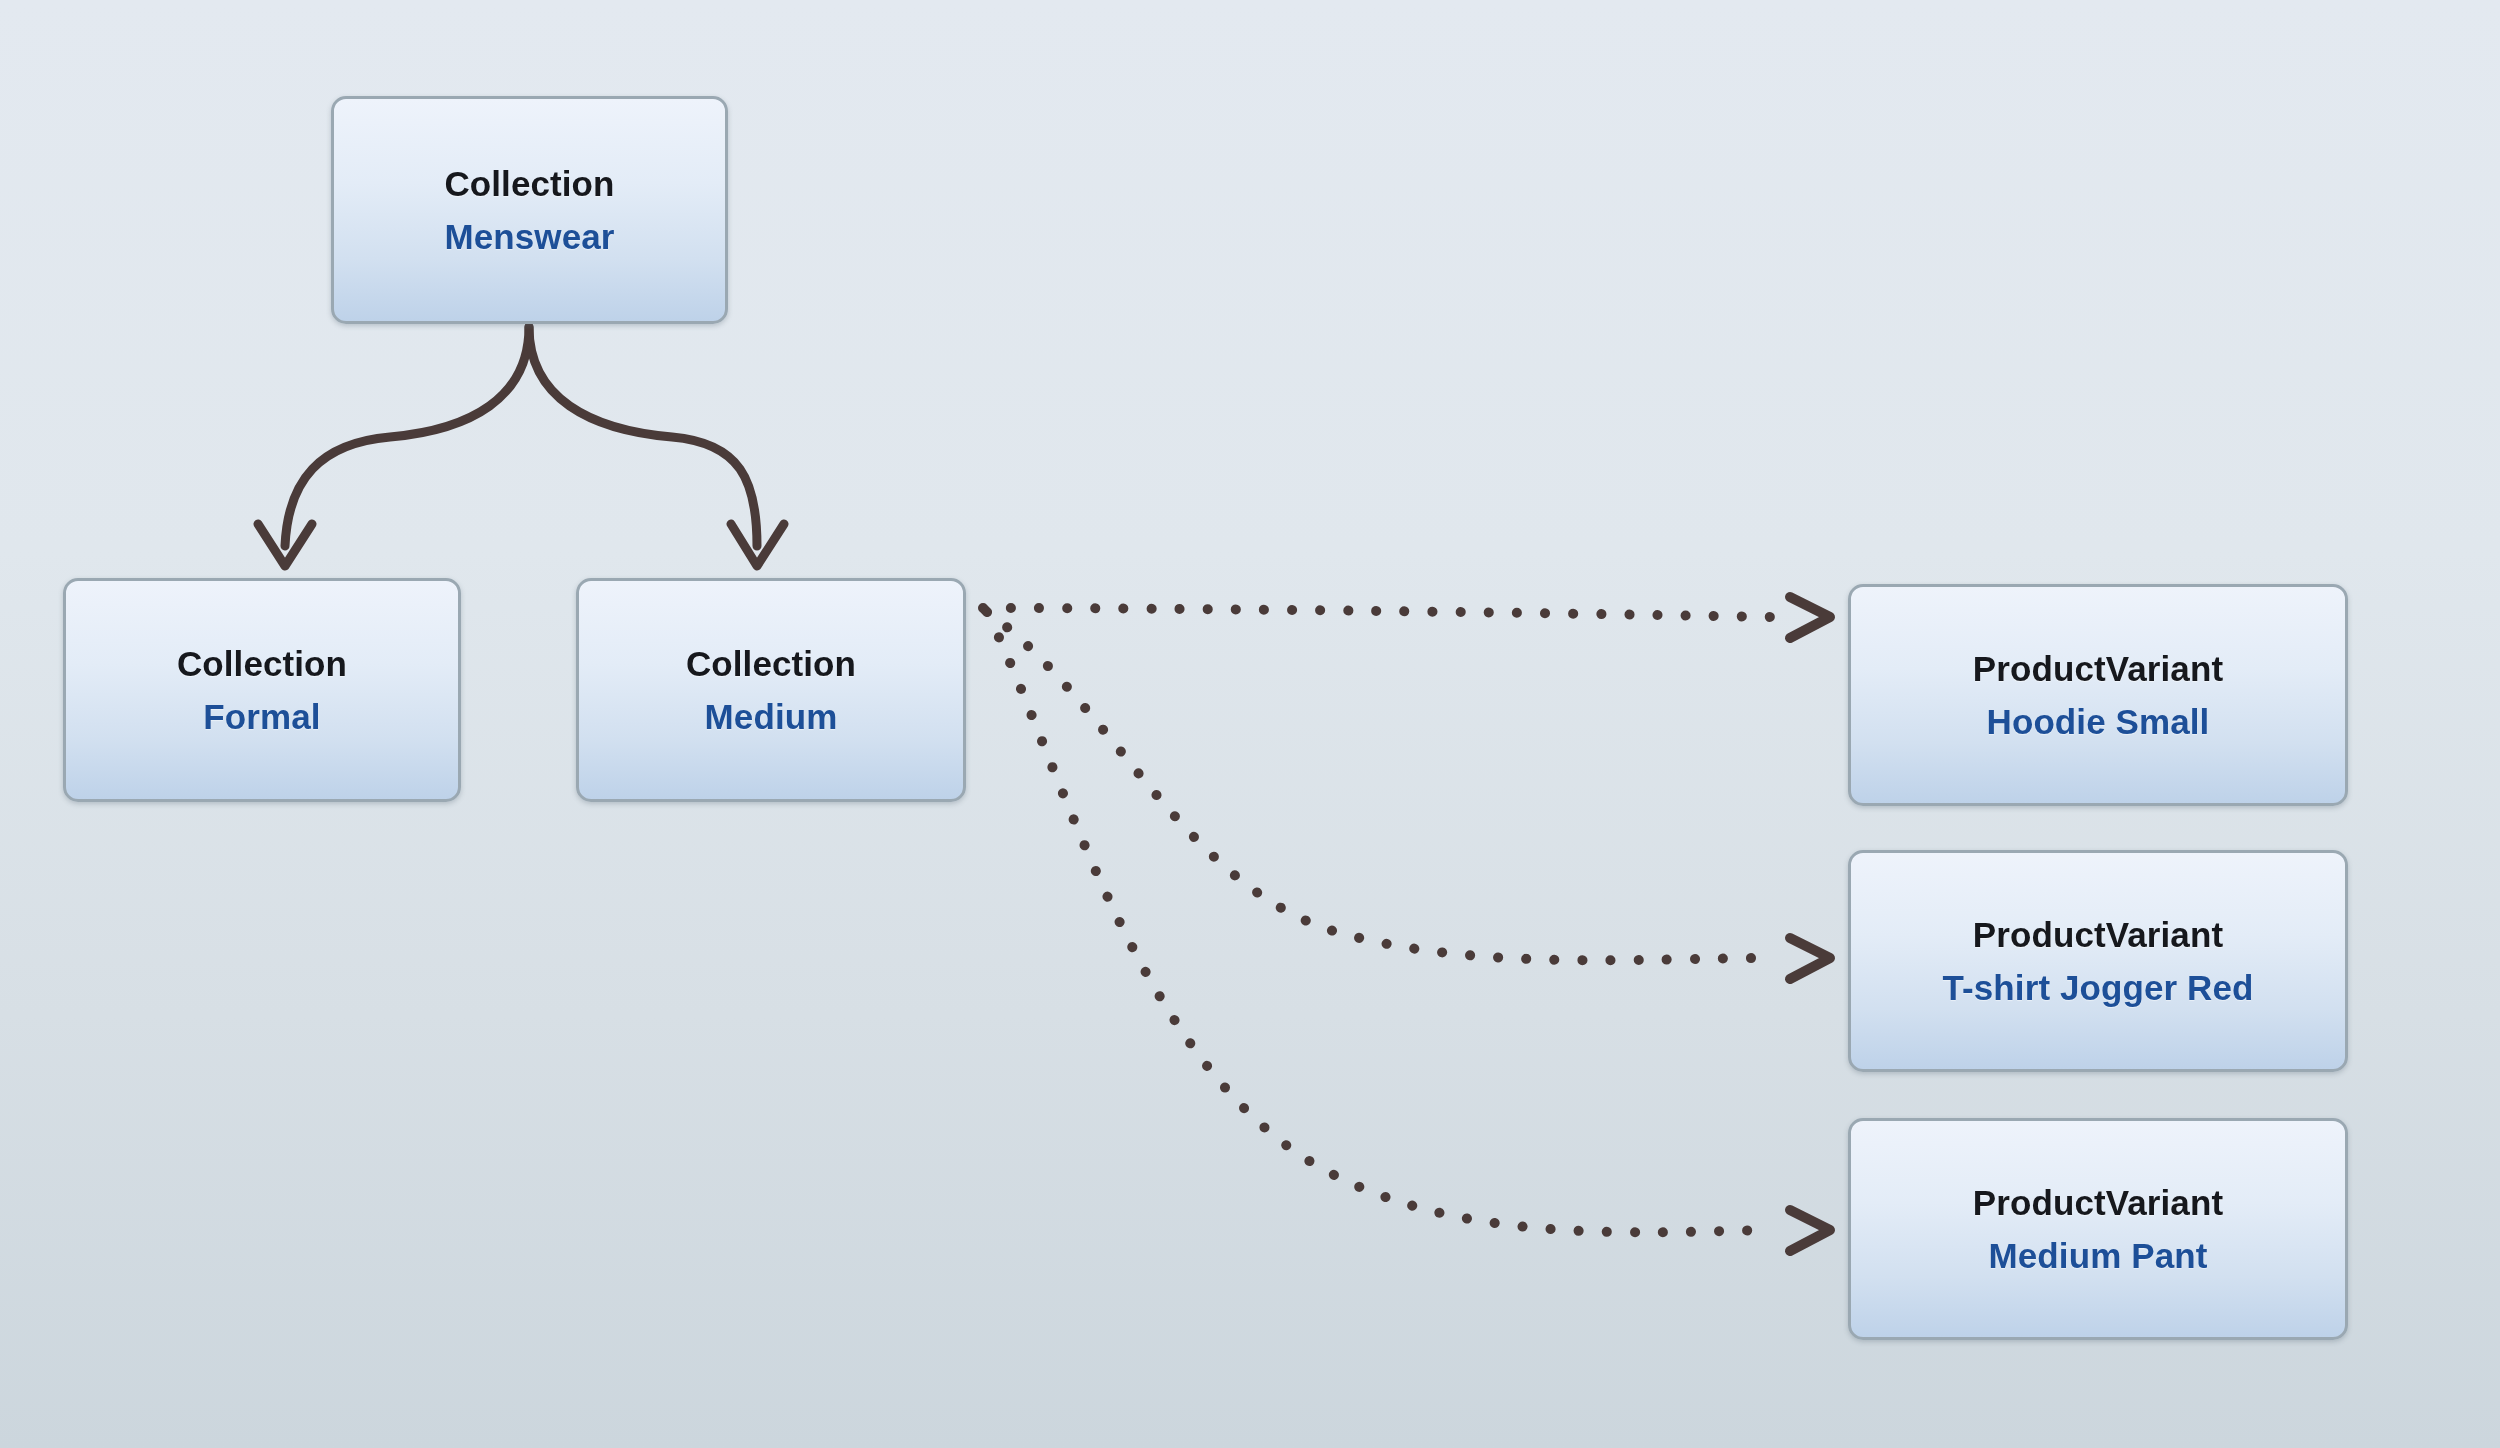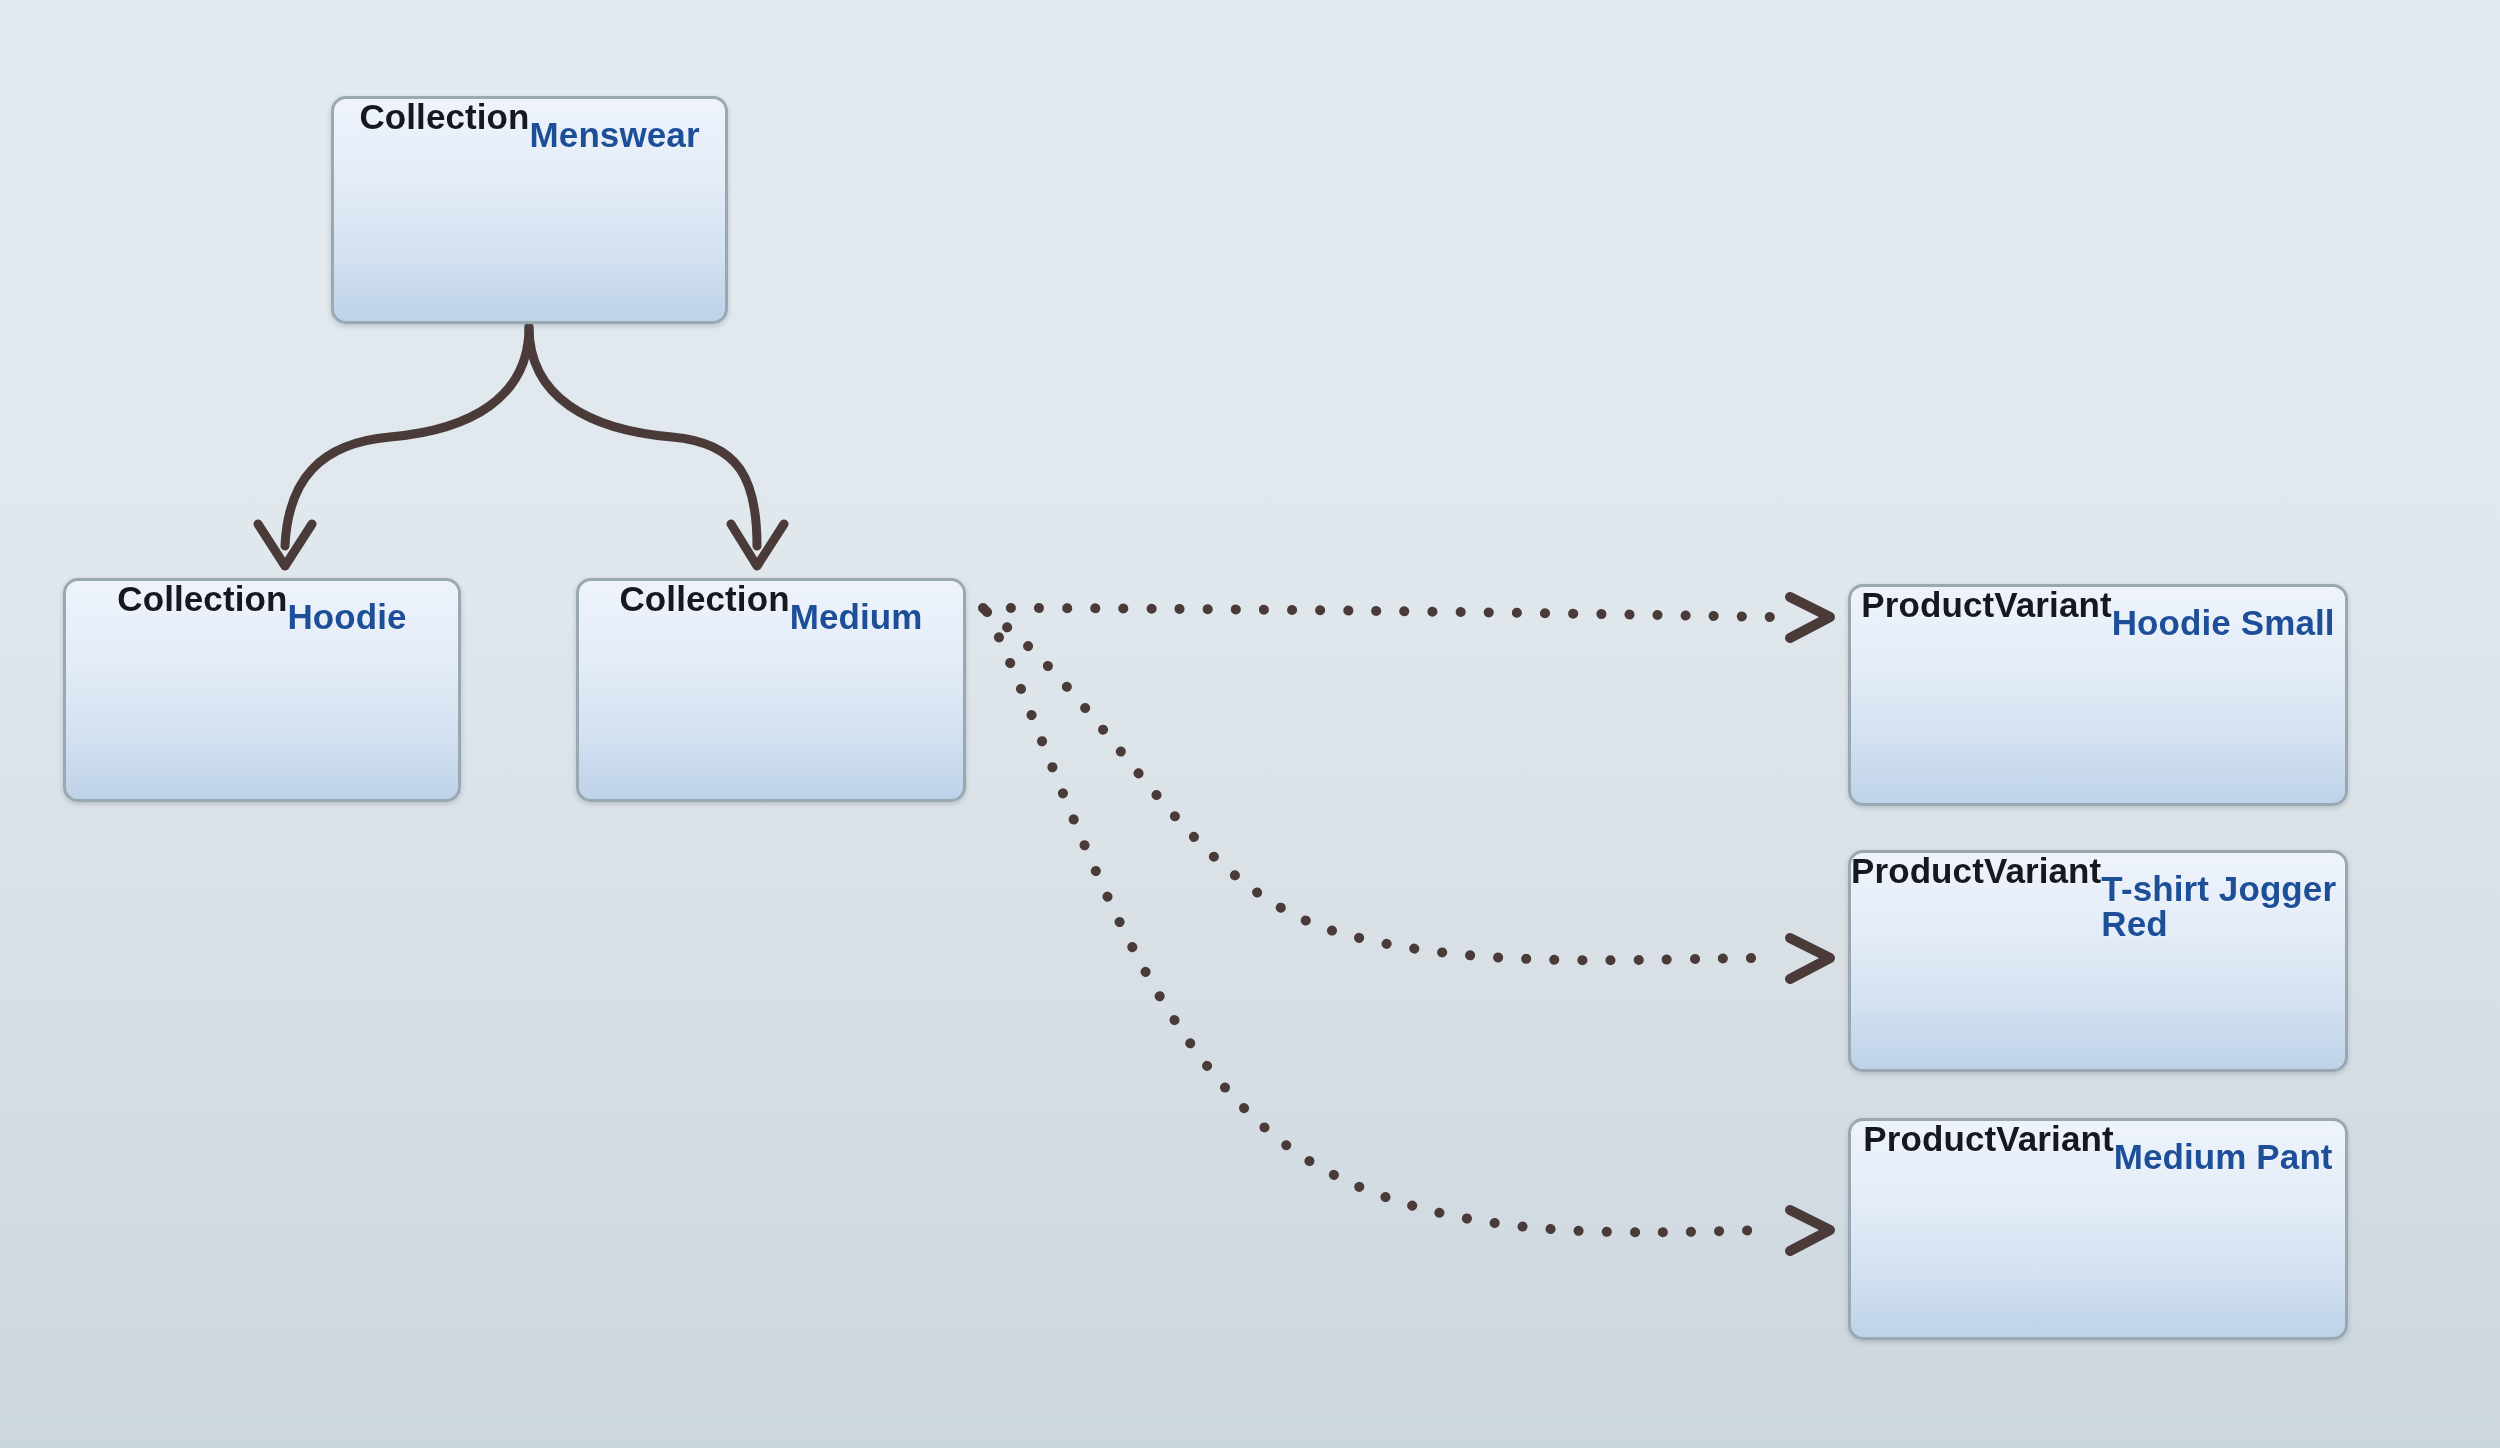--- a/index.html
+++ b/index.html
@@ -14,21 +14,22 @@
   svg.edges{position:absolute;left:0;top:0;width:2500px;height:1448px;pointer-events:none;}
 
   .node{
     position:absolute;
     box-sizing:border-box;
     border:3px solid #9aa8b2;
     border-radius:15px;
     background:linear-gradient(180deg,#eef3fb 0%,#e3ecf7 38%,#d2e0f0 72%,#bed2e9 100%);
     box-shadow:0 2px 5px rgba(90,105,120,.30);
     display:flex;
-    flex-direction:row;
+    flex-direction:column;
+    align-items:center;
     justify-content:center;
   }
   .node .type{
     font-size:35px;
     font-weight:bold;
     color:#16181d;
     letter-spacing:.1px;
     text-shadow:0 1px 1px rgba(255,255,255,.55);
     line-height:1;
   }
@@ -75,21 +76,21 @@
     </g>
   </svg>
 
   <div class="node" id="n-menswear">
     <div class="type">Collection</div>
     <div class="value">Menswear</div>
   </div>
 
   <div class="node" id="n-formal">
     <div class="type">Collection</div>
-    <div class="value">Hoodie</div>
+    <div class="value">Formal</div>
   </div>
 
   <div class="node" id="n-casual">
     <div class="type">Collection</div>
     <div class="value">Medium</div>
   </div>
 
   <div class="node" id="n-hoodie">
     <div class="type">ProductVariant</div>
     <div class="value">Hoodie Small</div>

